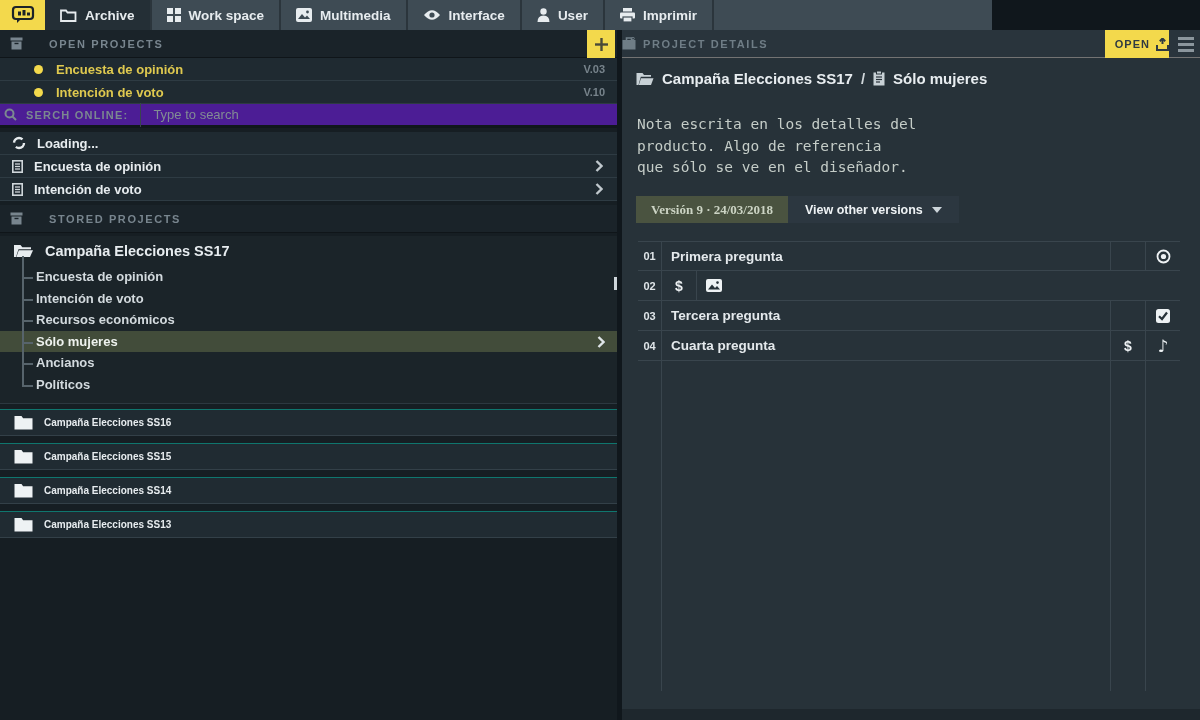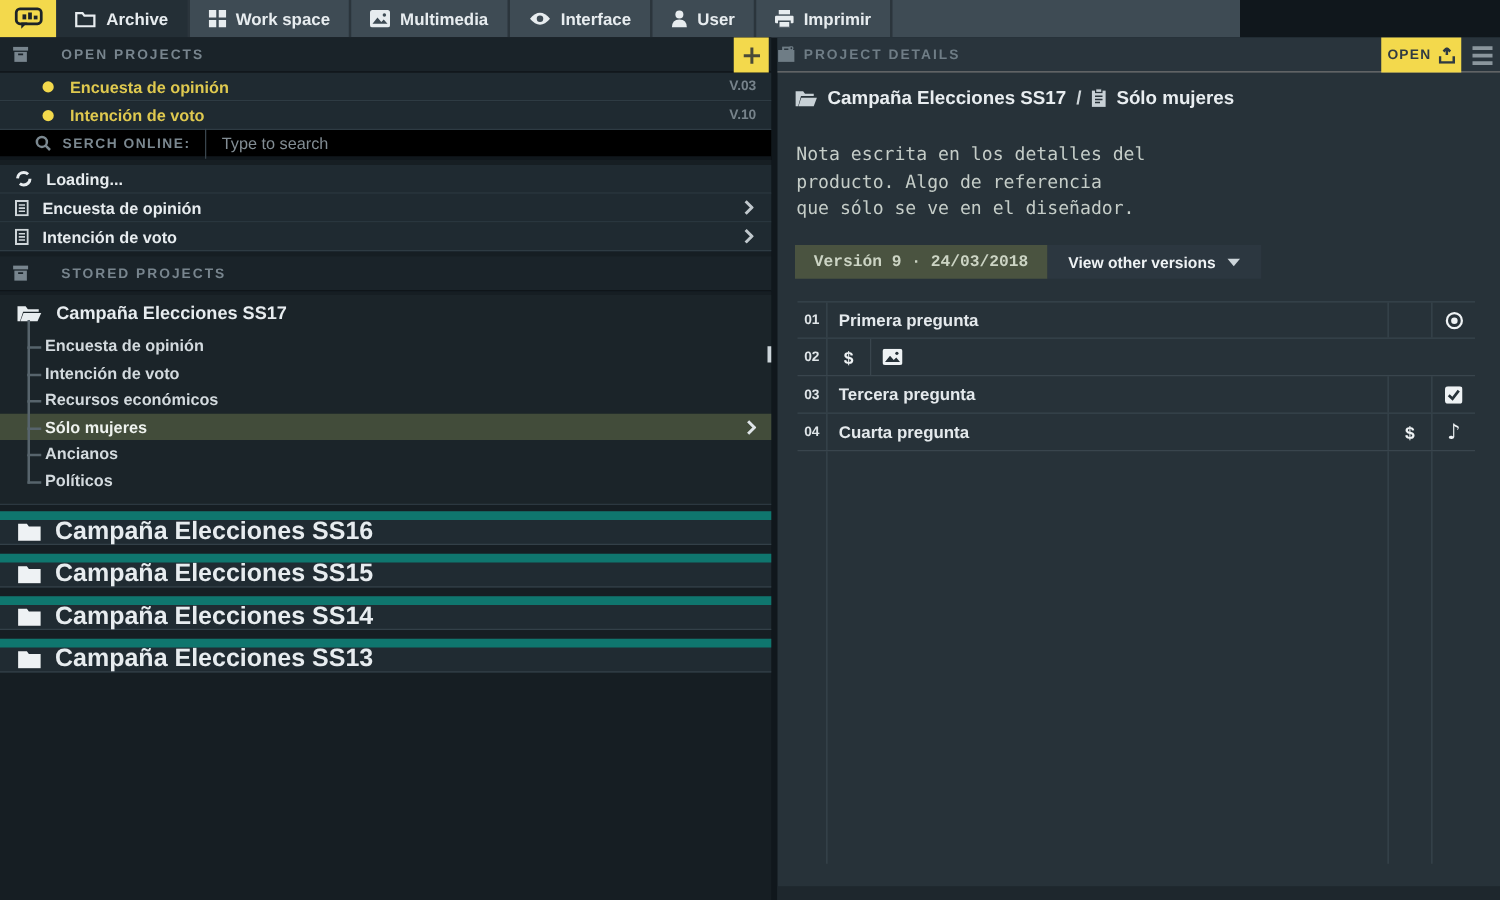--- a/index.html
+++ b/index.html
@@ -42,64 +42,64 @@
   .section-header{height:28px;background:#1a2329;display:flex;align-items:center;gap:26px;padding-left:10px;
        color:var(--headtxt);font-size:11px;font-weight:700;letter-spacing:1.6px;position:relative;border-bottom:1px solid #0f1519}
   .plus-btn{position:absolute;right:2px;top:0;width:28px;height:28px;background:var(--yellow);
        display:flex;align-items:center;justify-content:center}
   .proj-row{height:23px;background:var(--row);border-bottom:1px solid var(--rowline);display:flex;align-items:center;
        padding:0 12px 0 34px}
   .dot{width:9px;height:9px;border-radius:50%;background:var(--yellow);margin-right:13px;flex:none}
   .proj-label{color:var(--itemyellow);font-weight:700;font-size:13px}
   .proj-ver{margin-left:auto;color:#77838b;font-weight:700;font-size:11px}
 
-  .search-row{height:24px;background:#000000;border-bottom:3px solid #10171c;display:flex;align-items:center;padding-left:28px}
+  .search-row{height:24px;background:#4c1d95;border-bottom:3px solid #10171c;display:flex;align-items:center;padding-left:4px}
   .search-label{color:#7b8890;font-size:11px;font-weight:700;letter-spacing:1.2px;margin:0 12px 0 9px}
   .search-div{width:1px;height:24px;background:#39454d;margin-right:12px}
   .search-input{background:transparent;border:none;outline:none;color:#aeb8be;font-size:13px;font-family:"Liberation Sans",sans-serif;width:300px}
   .search-input::placeholder{color:#828d94}
 
   .online-row{height:23px;background:var(--row);border-bottom:1px solid var(--rowline);display:flex;align-items:center;
        padding:0 14px 0 12px;color:var(--white);font-weight:700;font-size:13px;gap:11px}
   .online-row .chev{margin-left:auto}
   .mt4{margin-top:4px}
 
   .tree-block{margin-top:3px;background:#1b2429;border-bottom:1px solid #2c3840;padding-bottom:8px}
   .tree-folder-row{height:30px;display:flex;align-items:center;gap:11px;padding-left:13px;color:var(--white);
        font-weight:700;font-size:14.5px}
   .tree-item{height:21.5px;display:flex;align-items:center;padding-left:36px;color:#d3dade;font-weight:700;font-size:13px;position:relative}
   .tree-item::before{content:"";position:absolute;left:22px;top:-10px;width:9px;height:21px;
        border-left:2px solid #57646c;border-bottom:2px solid #57646c}
   .tree-item.selected{background:var(--olive);color:#eef2ee}
   .tree-item .chev{position:absolute;right:12px;top:5px}
 
-  .folder-row{height:27px;background:#202b32;border-top:7px solid #0f766e;border-bottom:1px solid #334048;
-       display:flex;align-items:center;gap:11px;padding-left:14px;color:var(--white);font-weight:700;font-size:20px;margin-bottom:7px}
+  .folder-row{height:27px;background:#202b32;border-top:1px solid #0f766e;border-bottom:1px solid #334048;
+       display:flex;align-items:center;gap:11px;padding-left:14px;color:var(--white);font-weight:700;font-size:10px;margin-bottom:7px}
   .folders{margin-top:5px}
 
   .lp-scrolltick{position:absolute;right:0;top:247px;width:3px;height:13px;background:#cdd5da}
 
   
   .right-panel{position:absolute;left:622px;top:30px;width:578px;height:690px;background:var(--rpbg)}
   .rp-header{height:28px;background:var(--rphead);display:flex;align-items:center;gap:7px;
        color:#6f7d86;font-size:11px;font-weight:700;letter-spacing:1.6px;position:relative;border-bottom:1px solid #737373}
   .open-btn{position:absolute;left:483px;top:0;width:64px;height:28px;background:var(--yellow);display:flex;
-       align-items:center;justify-content:center;gap:6px;color:#2f3a42;font-size:11px;font-weight:700;letter-spacing:1px}
+       align-items:center;justify-content:flex-end;gap:6px;color:#2f3a42;font-size:11px;font-weight:700;letter-spacing:1px}
   .burger{position:absolute;right:3px;top:0;width:22px;height:28px;display:flex;flex-direction:column;justify-content:center;gap:3px;align-items:center}
   .burger i{display:block;width:16px;height:3px;background:#8b969d}
 
   .breadcrumb{position:absolute;left:14px;top:40px;display:flex;align-items:center;gap:8px;
        color:#e8edf0;font-weight:700;font-size:15px}
   .bc-sep{color:#cfd6da;font-weight:700}
 
   .note{position:absolute;left:15px;top:84px;font-family:"DejaVu Sans Mono",monospace;font-size:14.5px;
        color:#c5cdc8;line-height:21.5px}
 
   .version-bar{position:absolute;left:14px;top:166px;height:27px;display:flex}
-  .ver-chip{background:var(--chip);color:#ccd4c4;font-family:Liberation Mono, monospace;font-size:13px;font-weight:700;
+  .ver-chip{background:var(--chip);color:#ccd4c4;font-family:Liberation Serif, serif;font-size:13px;font-weight:700;
        display:flex;align-items:center;padding:0 15px}
   .ver-other{background:#2c3740;color:#eef2f4;font-weight:700;font-size:12.5px;display:flex;align-items:center;gap:9px;padding:0 17px}
   .caret{width:0;height:0;border-left:5px solid transparent;border-right:5px solid transparent;border-top:6px solid #cdd5da}
 
   .qtable{position:absolute;left:16px;top:211px;width:542px}
   .qrow{height:30px;display:flex;border-bottom:1px solid var(--grid)}
   .qrow.first{border-top:1px solid var(--grid)}
   .q-num{width:23px;display:flex;align-items:center;justify-content:center;color:#dfe5e8;font-weight:700;font-size:11px}
   .q-text{flex:1;display:flex;align-items:center;padding-left:9px;border-left:1px solid var(--grid);
        color:#e4e9ec;font-weight:700;font-size:13.5px}

